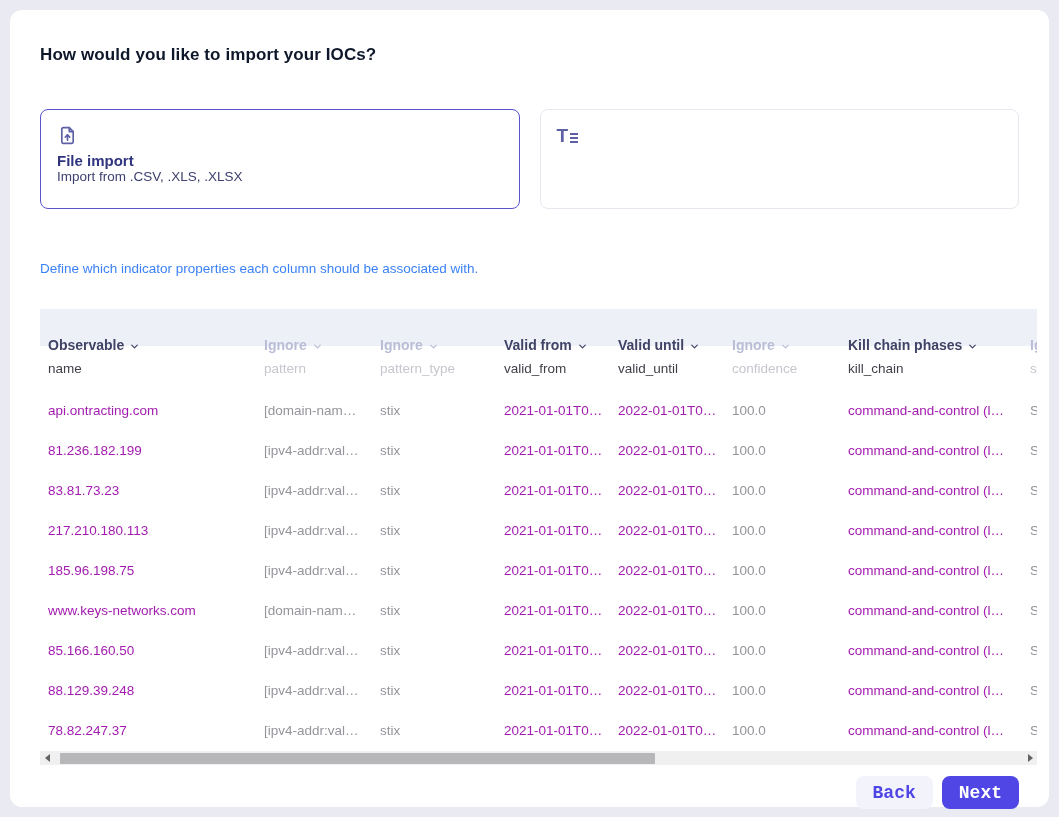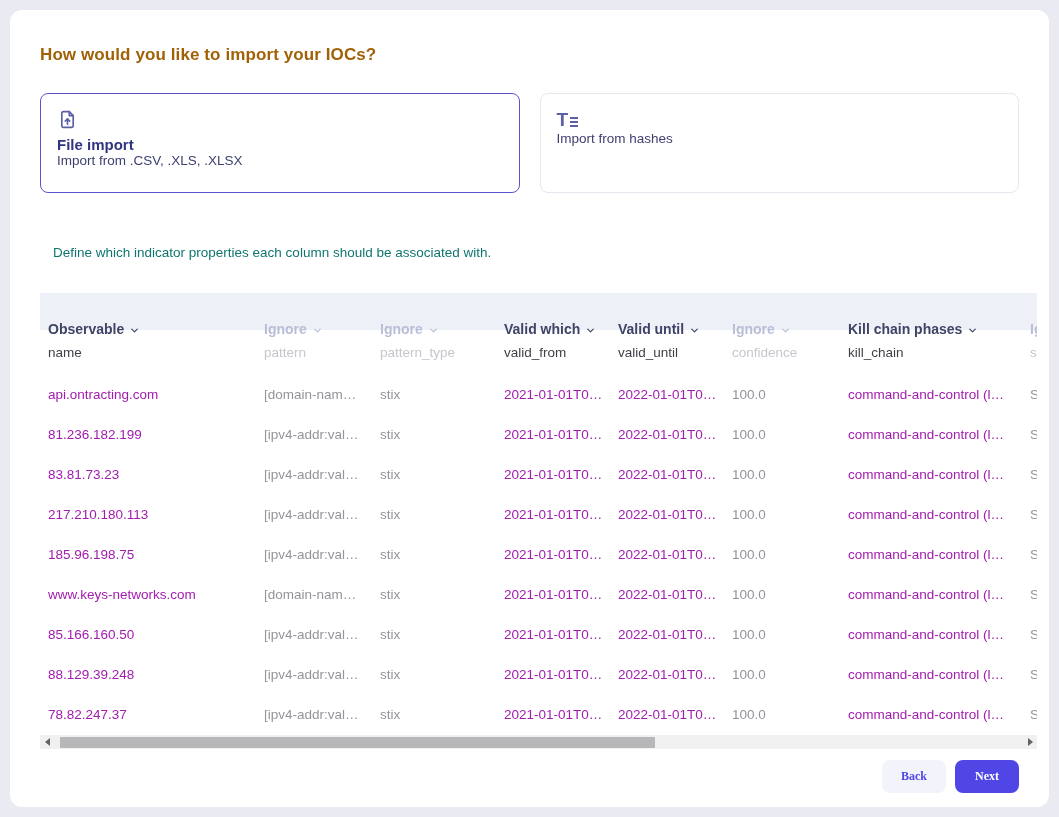--- a/index.html
+++ b/index.html
@@ -9,38 +9,38 @@
     font-family:"Liberation Sans", sans-serif;
     overflow:hidden;
   }
   .panel {
     position:absolute; left:10px; top:10px; width:1039px; height:797px;
     background:#ffffff; border-radius:12px;
     padding:27px 30px 24px 30px;
   }
   .page-title {
     margin-top:8px;
-    font-size:17px; font-weight:700; color:#a16207; letter-spacing:0.1px;
-    margin-bottom:28px;
+    font-size:17px; font-weight:700; color:#0f172a; letter-spacing:0.1px;
+    margin-bottom:44px;
   }
   .cards { display:flex; gap:20px; margin-bottom:52px; }
   .card {
     width:489px; height:100px; border-radius:8px;
     border:1px solid #e7e7f0; background:#fff;
     padding:13px 16px; cursor:pointer;
   }
   .card.selected { border:1px solid #5b53cd; }
   .card .icon { color:#5d60a4; height:24px; display:flex; align-items:center; }
   .card-title { font-size:15px; font-weight:700; color:#31357f; margin-top:5px; }
   .card-sub { font-size:13.5px; color:#3e4170; }
   .texticon { display:flex; align-items:flex-end; gap:2px; color:#5d60a4; }
   .texticon .t { font-size:19px; font-weight:800; line-height:1; }
   .texticon .lines { display:flex; flex-direction:column; gap:2px; padding-bottom:2px; }
   .texticon .lines i { display:block; width:8px; height:1.8px; background:#5d60a4; }
-  .instruction { font-size:13.5px; color:#0f766e; margin-bottom:33px;margin-left:13px; }
+  .instruction { font-size:13.5px; color:#3b82f6; margin-bottom:33px; }
 
   .table-wrap { width:997px; overflow:hidden; }
   .trow { display:grid; width:1142px; align-items:center; }
   .thead-row { background:#eef0f8; height:37px; }
   .th {
     padding-left:8px; font-size:14px; font-weight:700; color:#3f4366;
     display:flex; align-items:center; gap:5px; white-space:nowrap; cursor:pointer;margin-top:28px;
   }
   .th.ignored { color:#b9bdd5; }
   .th svg { flex:0 0 auto; margin-top:2px; }
@@ -61,22 +61,22 @@
   .hs-arrow { width:14px; height:14px; display:flex; align-items:center; justify-content:center; cursor:pointer; flex:0 0 auto; }
   .hs-arrow i { display:block; width:0; height:0; border-top:4px solid transparent; border-bottom:4px solid transparent; }
   .hs-arrow.left i { border-right:5px solid #636363; }
   .hs-arrow.right i { border-left:5px solid #636363; }
   .hs-track { position:relative; flex:1; height:14px; }
   .hs-thumb { position:absolute; left:6px; top:1.5px; width:595px; height:11px; background:#b7b7b9; border-radius:1px; cursor:grab; }
 
   .footer { display:flex; justify-content:flex-end; gap:9px; margin-top:11px; }
   .btn {
     height:33px; min-width:64px; padding:0 17px; border:none; border-radius:8px;
-    font-family:Liberation Serif, serif;
-    font-size:12px; font-weight:700; cursor:pointer;
+    font-family:Liberation Mono, monospace;
+    font-size:18px; font-weight:700; cursor:pointer;
     display:flex; align-items:center; justify-content:center;
   }
   .btn-back { background:#f3f3fb; color:#4f46e5; }
   .btn-next { background:#4f46e5; color:#ffffff; }
 </style>
 </head>
 <body>
 
 <div class="panel">
 
@@ -100,21 +100,20 @@
       <div class="icon">
         <span class="texticon">
             <span class="t">T</span>
             <span class="lines">
               <i></i>
               <i></i>
               <i></i>
             </span>
           </span>
       </div>
-      <div class="card-sub">Import from hashes</div>
     </div>
   </div>
 
   <div class="instruction">Define which indicator properties each column should be associated with.</div>
 
   <div class="table-wrap">
     <div class="trow thead-row" style="grid-template-columns: 216px 116px 124px 114px 114px 116px 182px 160px;">
         <div class="th">
           <span>Observable</span>
           <svg width="11" height="11" viewBox="0 0 24 24" fill="none" stroke="currentColor" stroke-width="2.6" stroke-linecap="round" stroke-linejoin="round">
@@ -127,21 +126,21 @@
             <path d="M6 9l6 6 6-6"></path>
           </svg>
         </div>
         <div class="th ignored">
           <span>Ignore</span>
           <svg width="11" height="11" viewBox="0 0 24 24" fill="none" stroke="currentColor" stroke-width="2.6" stroke-linecap="round" stroke-linejoin="round">
             <path d="M6 9l6 6 6-6"></path>
           </svg>
         </div>
         <div class="th">
-          <span>Valid which</span>
+          <span>Valid from</span>
           <svg width="11" height="11" viewBox="0 0 24 24" fill="none" stroke="currentColor" stroke-width="2.6" stroke-linecap="round" stroke-linejoin="round">
             <path d="M6 9l6 6 6-6"></path>
           </svg>
         </div>
         <div class="th">
           <span>Valid until</span>
           <svg width="11" height="11" viewBox="0 0 24 24" fill="none" stroke="currentColor" stroke-width="2.6" stroke-linecap="round" stroke-linejoin="round">
             <path d="M6 9l6 6 6-6"></path>
           </svg>
         </div>

